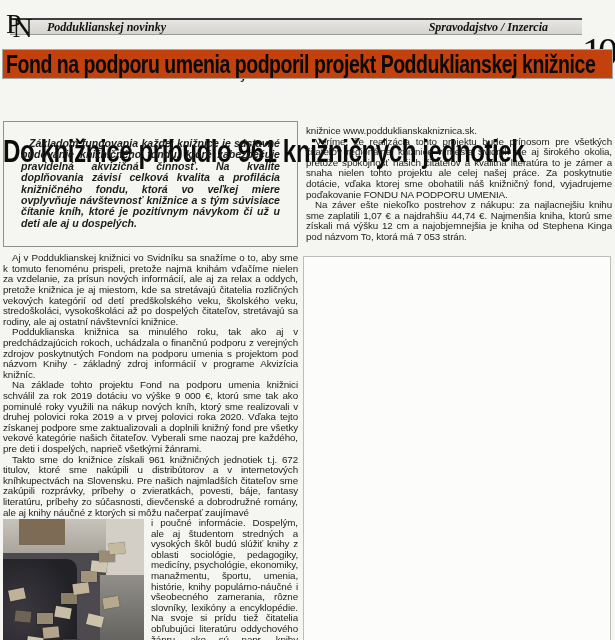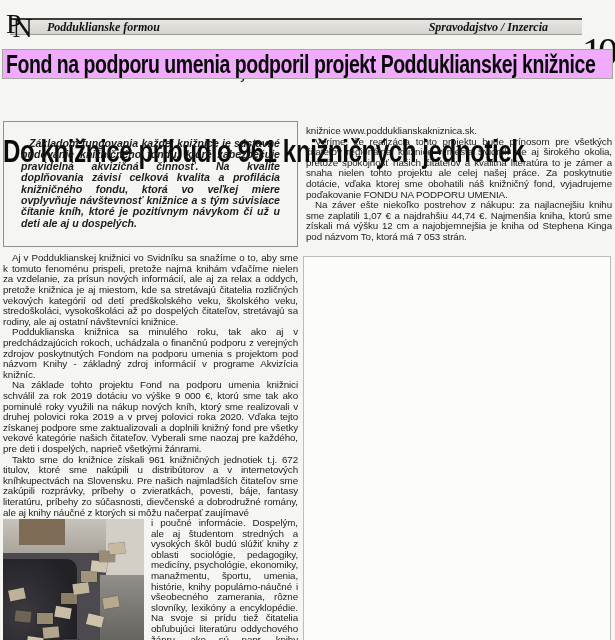--- a/index.html
+++ b/index.html
@@ -22,21 +22,21 @@
   .np-name{position:absolute;left:47px;top:20px;font:italic 700 12px "Liberation Serif", serif;color:#111;}
   .np-date{position:absolute;left:190px;top:20px;width:130px;text-align:center;font:italic 700 12px "Liberation Serif", serif;color:#111;margin-top:48px;}
   .np-section{position:absolute;right:67px;top:20px;font:italic 700 12px "Liberation Serif", serif;color:#111;text-align:right;}
   .page-num{
     position:absolute;right:1px;top:4px;font-family:"Liberation Serif", serif;
     font-weight:400;font-size:40px;line-height:1;letter-spacing:-4px;color:#0d0d0d;margin-top:28px;
   }
   
   .kicker{
     position:absolute;left:2px;top:49px;width:611px;height:30px;box-sizing:border-box;
-    background:#f0abfc;border:1px solid #a6a6a2;overflow:hidden;
+    background:#c2410c;border:1px solid #a6a6a2;overflow:hidden;
   }
   .kicker span{
     display:inline-block;white-space:nowrap;padding-left:4px;
     font-weight:700;font-size:25px;line-height:28px;letter-spacing:-0.6px;color:#0a0a0a;
     transform:scaleX(0.78);transform-origin:0 50%;
   }
   .headline{position:absolute;left:3px;top:94px;width:612px;height:38px;overflow:hidden;margin-top:41px;}
   .headline span{
     display:inline-block;white-space:nowrap;
     font-weight:700;font-size:31px;line-height:34px;letter-spacing:-0.6px;color:#0c0c0c;
@@ -91,21 +91,21 @@
   .bk:nth-child(15){left:6px;top:70px;background:#beb29a;transform:rotate(-12deg);}
   .bk:nth-child(16){left:12px;top:92px;background:#6e6455;transform:rotate(6deg);}
 </style>
 </head>
 <body>
 
 <div class="page">
 
   <div class="mast-bar"></div>
   <div class="logo"><span>P</span><span class="n">N</span></div>
-  <div class="np-name">Podduklianske formou</div>
+  <div class="np-name">Podduklianskej novinky</div>
   <div class="np-date">23. jún 2020</div>
   <div class="np-section">Spravodajstvo / Inzercia</div>
   <div class="page-num">10</div>
 
   <div class="kicker">
     <span>Fond na podporu umenia podporil projekt Podduklianskej knižnice</span>
   </div>
   <div class="headline">
     <span>Do knižnice pribudlo 961 knižničných jednotiek</span>
   </div>

